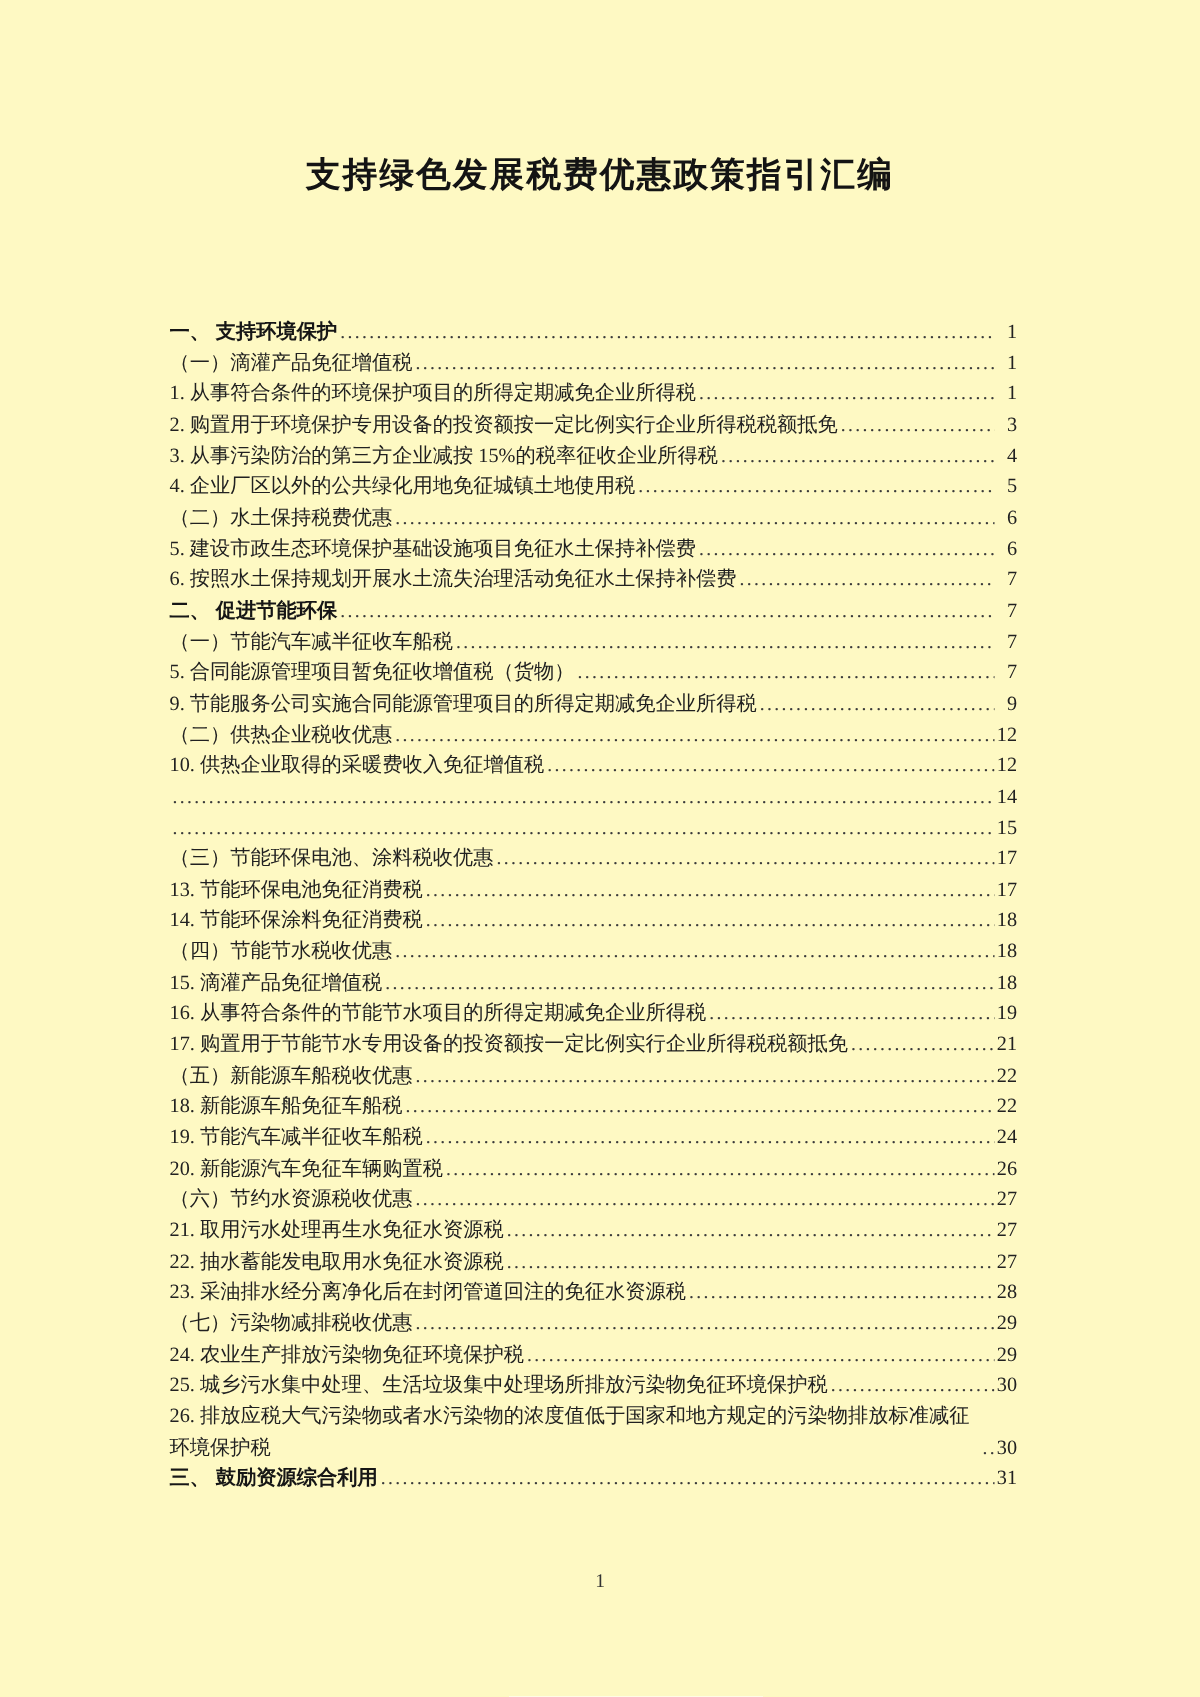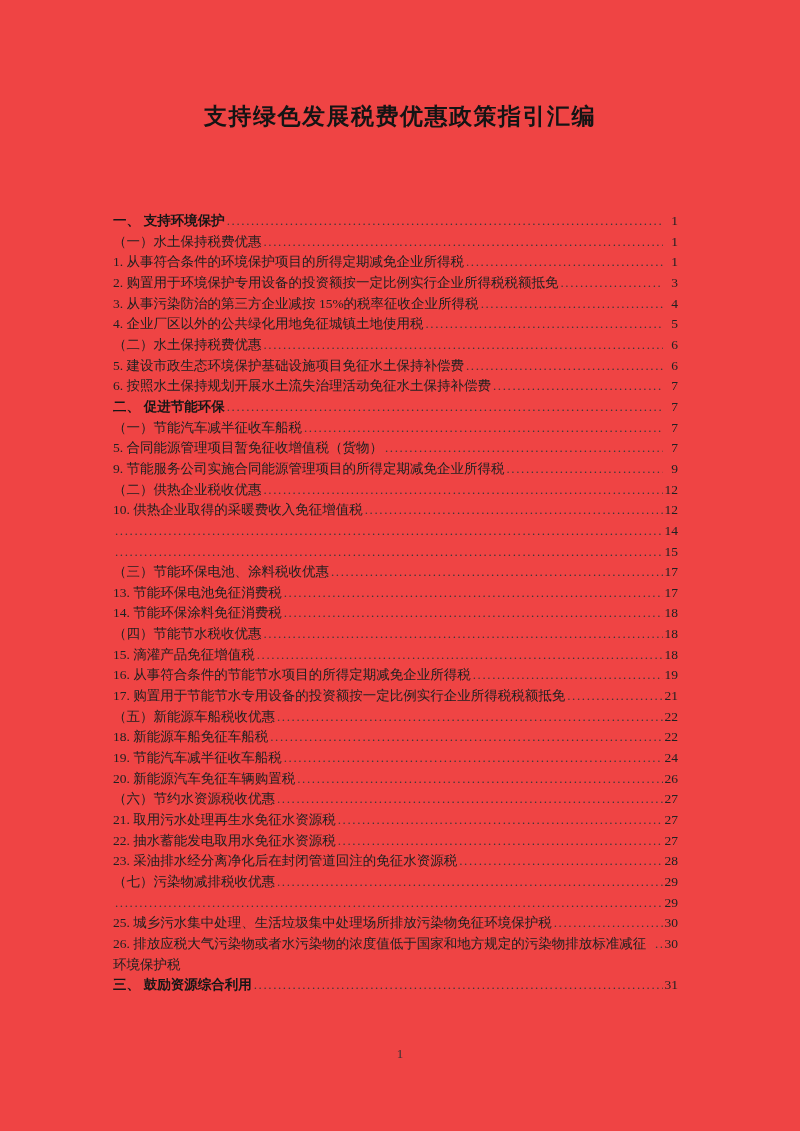--- a/index.html
+++ b/index.html
@@ -4,21 +4,21 @@
 <style>
   html, body {
     margin: 0;
     padding: 0;
     background: #ffffff;
   }
   .page {
     position: relative;
     width: 800px;
     height: 1131px;
-    background: #ef4444;
+    background: #fef9c3;
     overflow: hidden;
     font-family: "Liberation Serif", "DejaVu Serif", serif;
     color: #1f1f1f;
   }
   .doc-title {
     position: absolute;
     top: 101px;
     left: 0;
     width: 100%;
     text-align: center;
@@ -30,20 +30,21 @@
     margin: 0;
   }
   .toc {
     position: absolute;
     top: 211px;
     left: 113px;
     width: 565px;
   }
   .toc-row {
     display: flex;
+    align-items: flex-end;
     line-height: 20.65px;
     font-size: 13.5px;
   }
   .toc-text {
     flex: 0 1 auto;
     white-space: normal;
     word-break: break-all;
     color: #212121;
   }
   .toc-row.chapter .toc-text {
@@ -87,21 +88,21 @@
 <div class="page">
   <h1 class="doc-title">支持绿色发展税费优惠政策指引汇编</h1>
 
   <div class="toc" id="toc">
       <div class="toc-row chapter">
         <span class="toc-text">一、 支持环境保护</span>
         <span class="leader"></span>
         <span class="toc-page">1</span>
       </div>
       <div class="toc-row sub">
-        <span class="toc-text">（一）水土保持税费优惠</span>
+        <span class="toc-text">（一）滴灌产品免征增值税</span>
         <span class="leader"></span>
         <span class="toc-page">1</span>
       </div>
       <div class="toc-row item">
         <span class="toc-text">1. 从事符合条件的环境保护项目的所得定期减免企业所得税</span>
         <span class="leader"></span>
         <span class="toc-page">1</span>
       </div>
       <div class="toc-row item">
         <span class="toc-text">2. 购置用于环境保护专用设备的投资额按一定比例实行企业所得税税额抵免</span>
@@ -245,20 +246,21 @@
         <span class="toc-text">23. 采油排水经分离净化后在封闭管道回注的免征水资源税</span>
         <span class="leader"></span>
         <span class="toc-page">28</span>
       </div>
       <div class="toc-row sub">
         <span class="toc-text">（七）污染物减排税收优惠</span>
         <span class="leader"></span>
         <span class="toc-page">29</span>
       </div>
       <div class="toc-row item">
+        <span class="toc-text">24. 农业生产排放污染物免征环境保护税</span>
         <span class="leader"></span>
         <span class="toc-page">29</span>
       </div>
       <div class="toc-row item">
         <span class="toc-text">25. 城乡污水集中处理、生活垃圾集中处理场所排放污染物免征环境保护税</span>
         <span class="leader"></span>
         <span class="toc-page">30</span>
       </div>
       <div class="toc-row item">
         <span class="toc-text">26. 排放应税大气污染物或者水污染物的浓度值低于国家和地方规定的污染物排放标准减征环境保护税</span>

